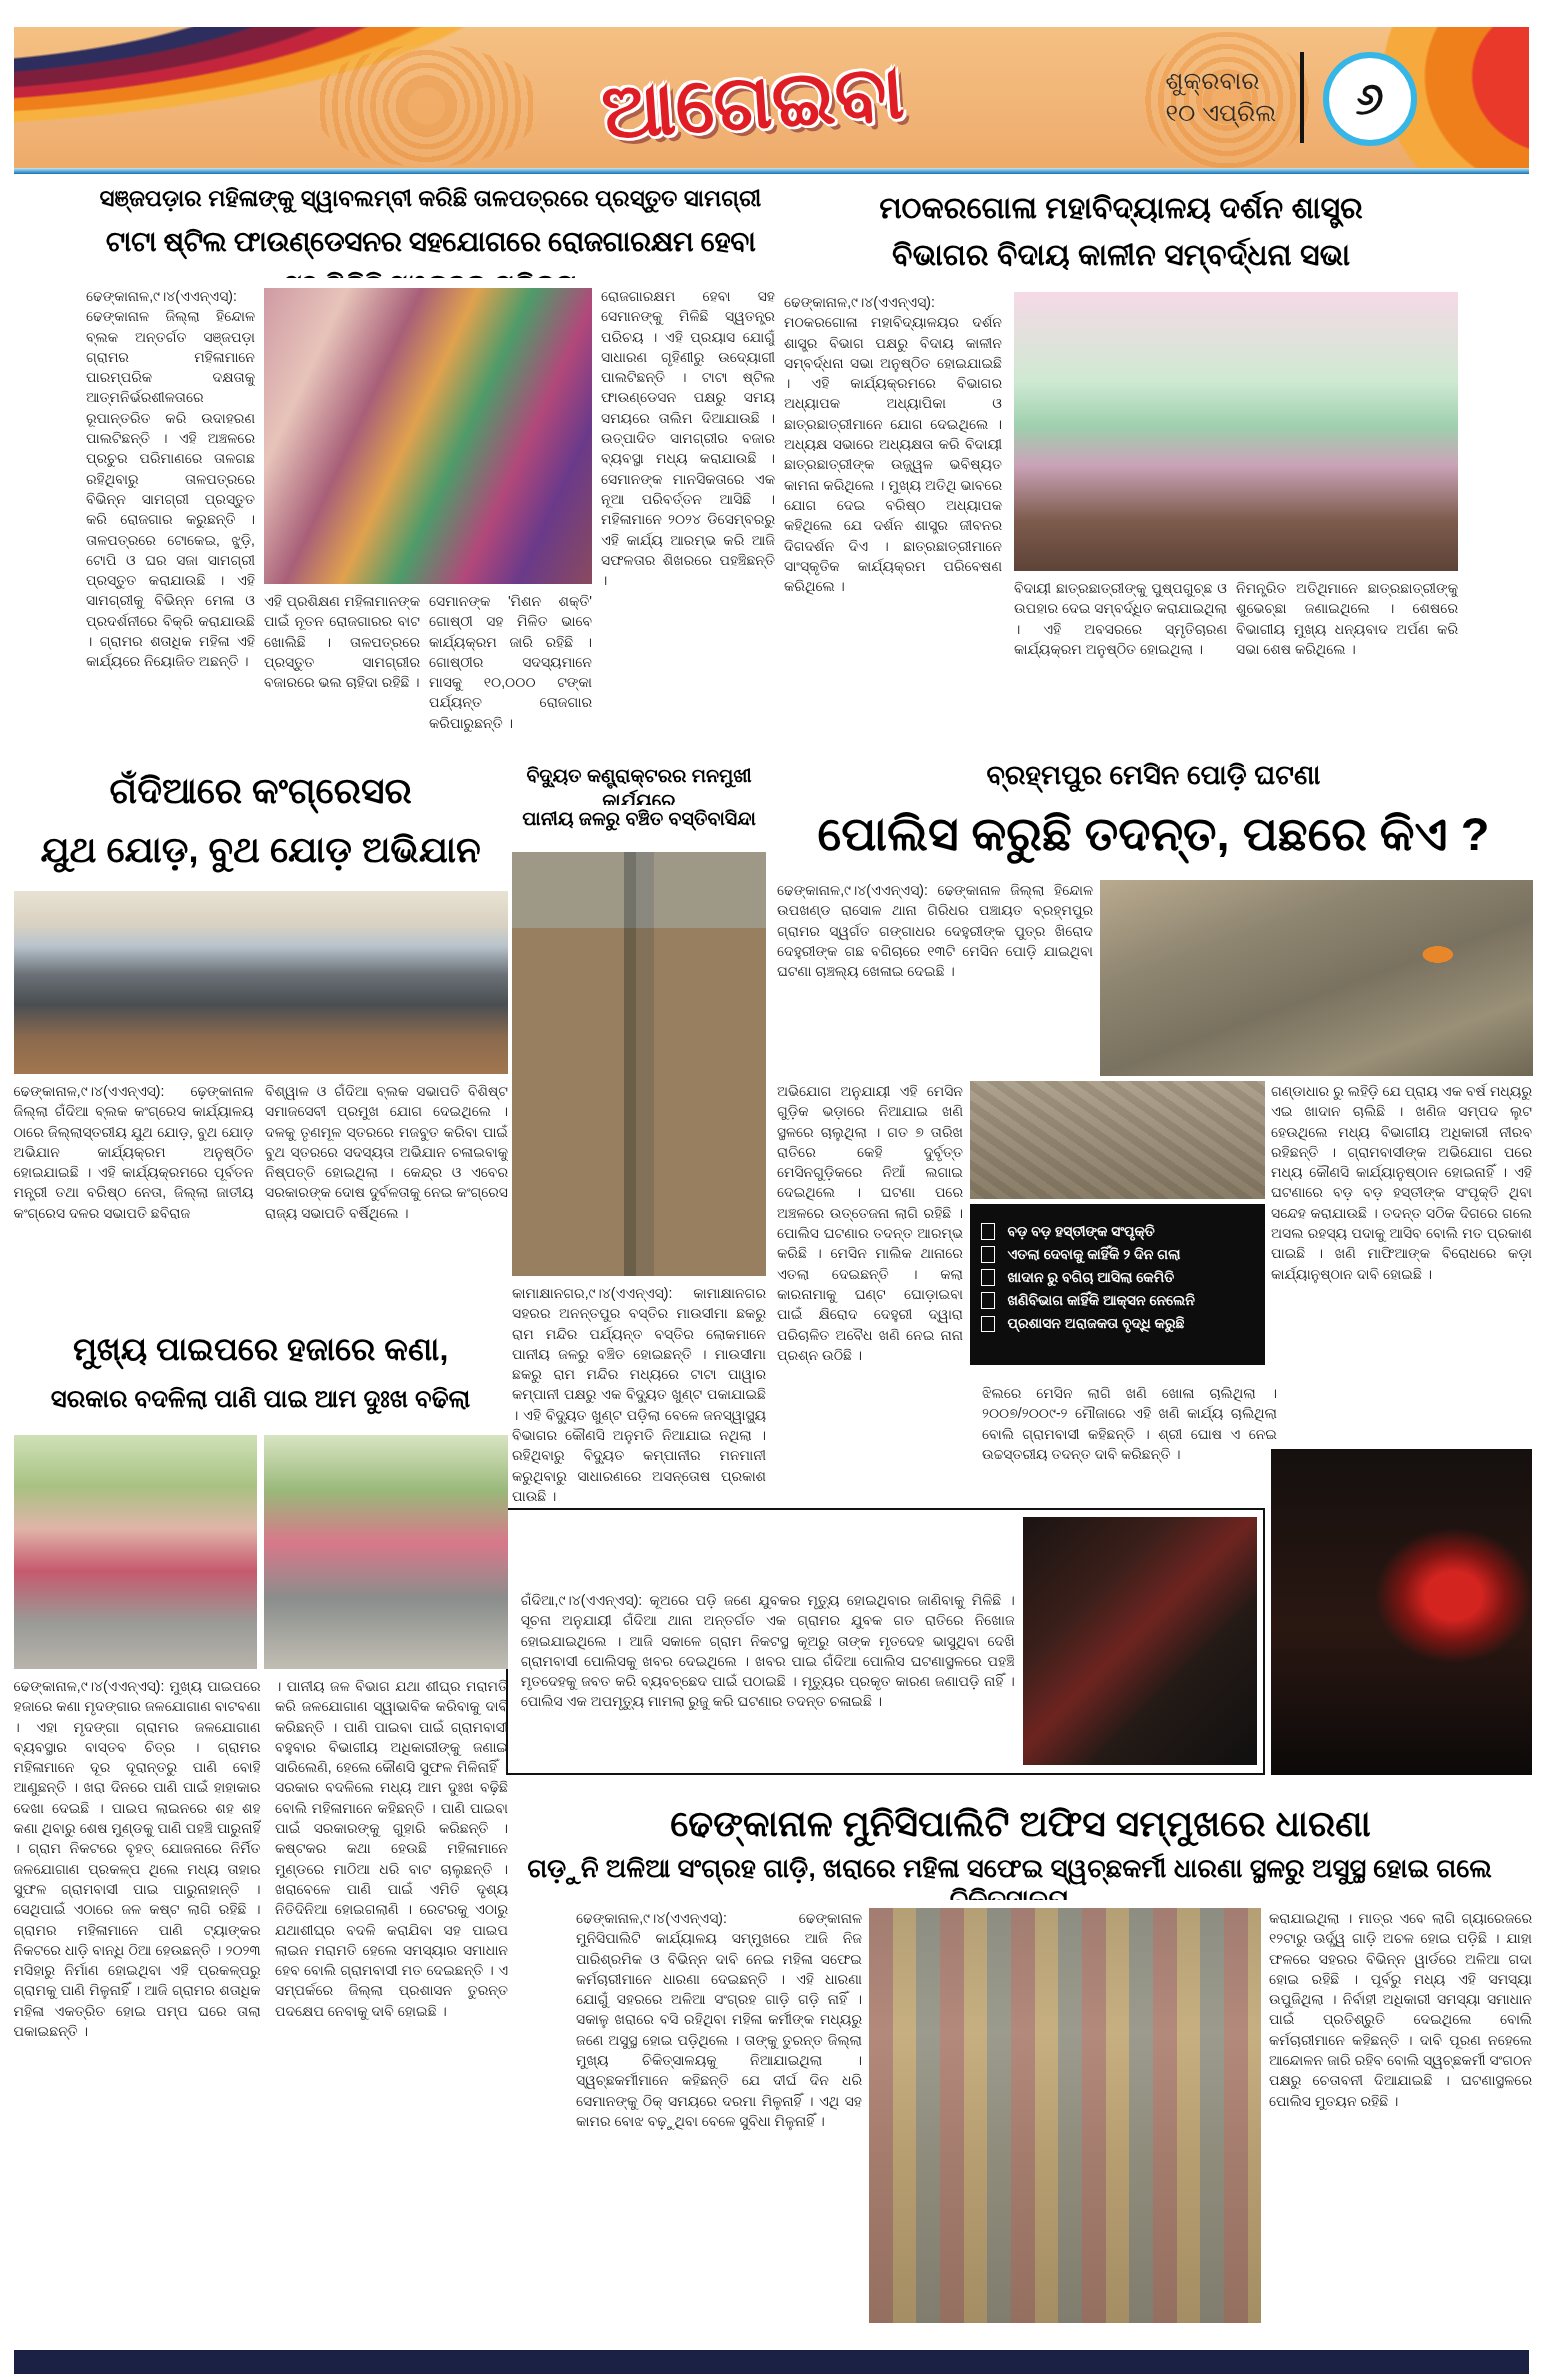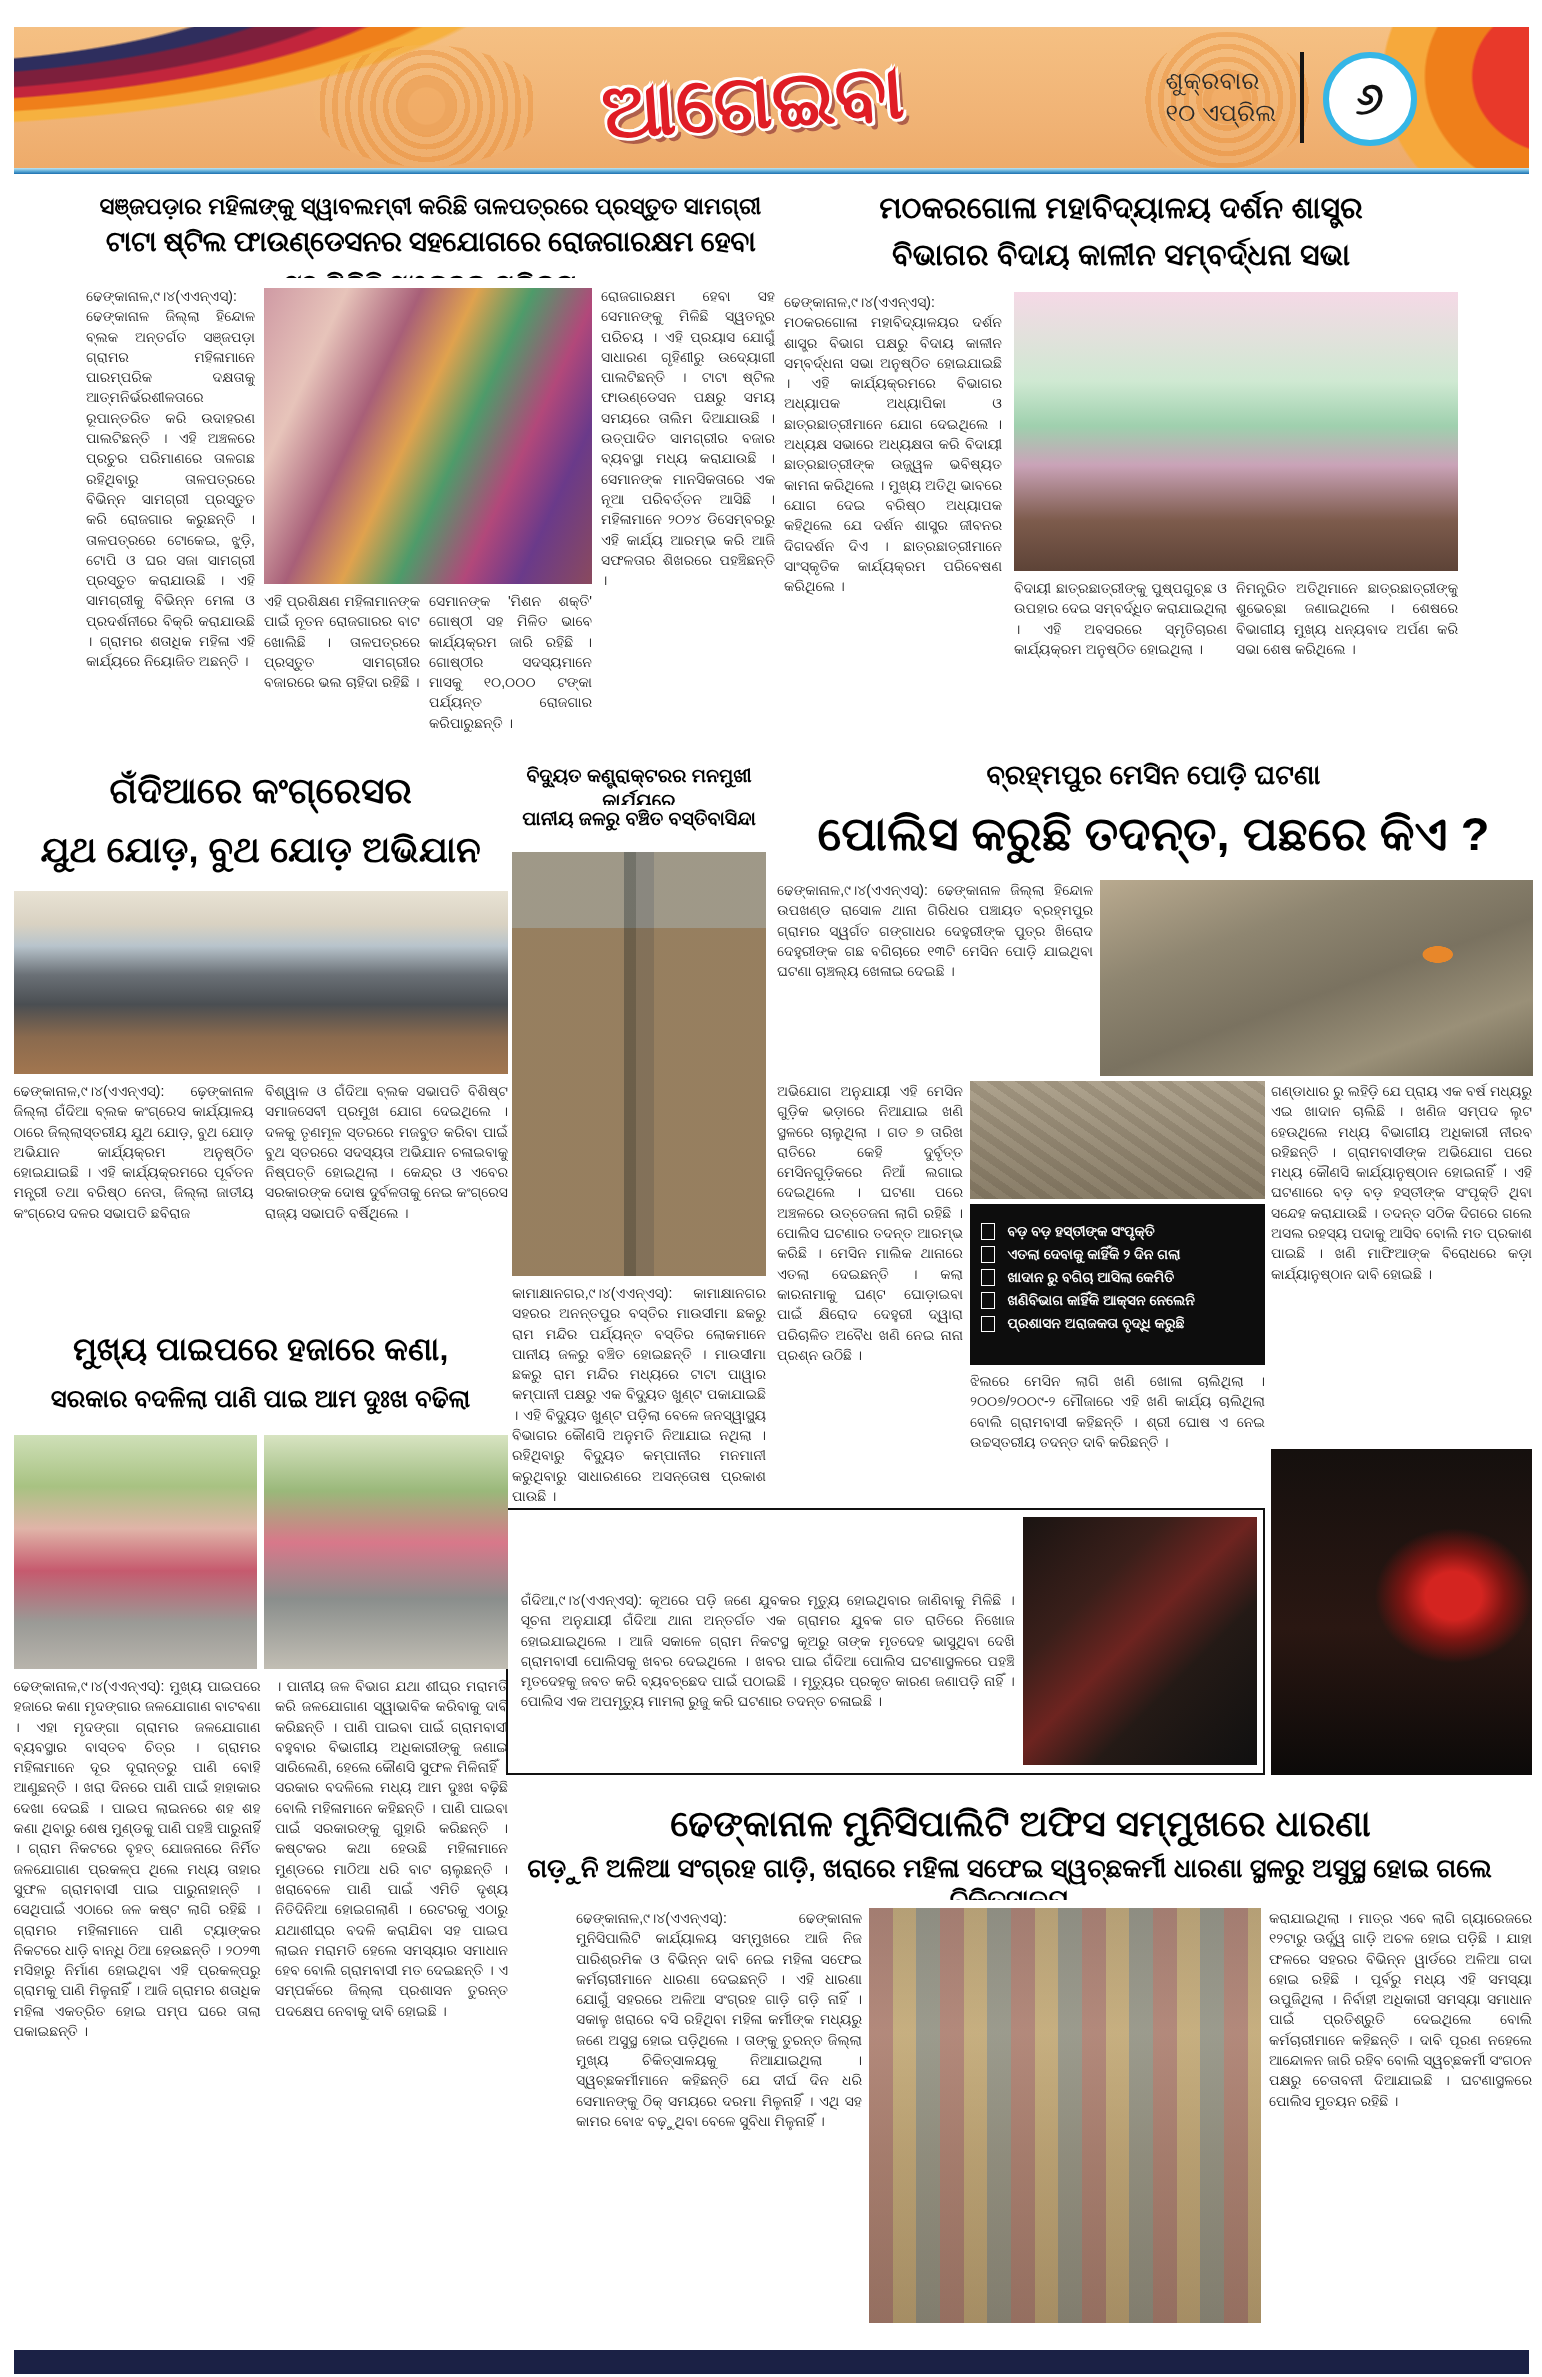--- a/index.html
+++ b/index.html
@@ -15,21 +15,21 @@
     radial-gradient(circle at 50% 50%, #f2a75b 0 14%, #eb9a4b 15% 22%, transparent 23%),
     repeating-radial-gradient(circle at 50% 50%, rgba(233,140,50,.75) 0 5.4px, rgba(244,188,120,.35) 5.4px 12.7px);}
   .np-title{font-weight:bold;color:#e01d25;text-align:center;transform:rotate(-4deg);
     text-shadow:-2.7px 0 0 #fff,2.7px 0 0 #fff,0 -2.7px 0 #fff,0 2.7px 0 #fff,-2.7px -2.7px 0 #fff,2.7px 2.7px 0 #fff,5.4px 6.3px 0 rgba(122,26,40,.55);}
   .mh-date{font-size:24px;color:#2a2a2a;text-align:left;line-height:1.35;}
   .mh-bar{background:#141414;}
   .page-circle{border:6.3px solid #35b6e6;background:#fff;border-radius:50%;display:flex;align-items:center;justify-content:center;
     font-size:45px;font-weight:bold;color:#111;box-shadow:0 0 0 2.7px #fff inset;}
   .blue-rule{background:linear-gradient(180deg,#bfe4f2 0%,#5aa9d6 55%,#1d6faf 100%);}
   
-  .kicker{font-weight:bold;text-align:center;font-size:23px;line-height:1.25;color:#000;margin-top:8px;}
+  .kicker{font-weight:bold;text-align:center;font-size:23px;line-height:1.25;color:#000;}
   .headline{font-weight:bold;text-align:center;color:#000;}
   .h-a{font-size:28px;letter-spacing:-0.5px;line-height:1.55;}
   .h-b{font-size:30px;line-height:1.45;}
   .h-c{font-size:36px;line-height:1.5;}
   .h-d{font-size:19px;line-height:1.3;}
   .h-pk{font-size:27px;}
   .h-p{font-size:47px;line-height:1.35;}
   .h-w{font-size:44px;text-align:left;line-height:1.3;}
   .h-wt{font-size:32px;line-height:1.4;}
   .sub{font-weight:bold;text-align:center;font-size:24.5px;line-height:1.4;color:#000;}
@@ -124,21 +124,21 @@
     </div>
   <div class="bbx-row">
       <span class="bullet-sq"></span>
       <span class="bbx-label">ଖଣିବିଭାଗ କାହିଁକି ଆକ୍ସନ ନେଲେନି</span>
     </div>
   <div class="bbx-row">
       <span class="bullet-sq"></span>
       <span class="bbx-label">ପ୍ରଶାସନ ଅରାଜକତା ବୃଦ୍ଧି କରୁଛି</span>
     </div>
 </div>
-<p class="abs body-text" style="left:970px;top:1371px;width:295px;height:132px;margin:0">ଝିଲରେ ମେସିନ ଲାଗି ଖଣି ଖୋଳା ଚାଲିଥିଲା । ୨୦୦୭/୨୦୦୯-୨ ମୌଜାରେ ଏହି ଖଣି କାର୍ଯ୍ୟ ଚାଲିଥିଲା ବୋଲି ଗ୍ରାମବାସୀ କହିଛନ୍ତି । ଶ୍ରୀ ଘୋଷ ଏ ନେଇ ଉଚ୍ଚସ୍ତରୀୟ ତଦନ୍ତ ଦାବି କରିଛନ୍ତି ।</p>
+<p class="abs body-text" style="left:970px;top:1371px;width:295px;height:132px;margin:12px">ଝିଲରେ ମେସିନ ଲାଗି ଖଣି ଖୋଳା ଚାଲିଥିଲା । ୨୦୦୭/୨୦୦୯-୨ ମୌଜାରେ ଏହି ଖଣି କାର୍ଯ୍ୟ ଚାଲିଥିଲା ବୋଲି ଗ୍ରାମବାସୀ କହିଛନ୍ତି । ଶ୍ରୀ ଘୋଷ ଏ ନେଇ ଉଚ୍ଚସ୍ତରୀୟ ତଦନ୍ତ ଦାବି କରିଛନ୍ତି ।</p>
 <p class="abs body-text" style="left:1271px;top:1081px;width:261px;height:363px;margin:0">ଗଣ୍ଡାଧାର ରୁ ଲହିଡ଼ି ଯେ ପ୍ରାୟ ଏକ ବର୍ଷ ମଧ୍ୟରୁ ଏଇ ଖାଦାନ ଚାଲିଛି । ଖଣିଜ ସମ୍ପଦ ଲୁଟ ହେଉଥିଲେ ମଧ୍ୟ ବିଭାଗୀୟ ଅଧିକାରୀ ନୀରବ ରହିଛନ୍ତି । ଗ୍ରାମବାସୀଙ୍କ ଅଭିଯୋଗ ପରେ ମଧ୍ୟ କୌଣସି କାର୍ଯ୍ୟାନୁଷ୍ଠାନ ହୋଇନାହିଁ । ଏହି ଘଟଣାରେ ବଡ଼ ବଡ଼ ହସ୍ତୀଙ୍କ ସଂପୃକ୍ତି ଥିବା ସନ୍ଦେହ କରାଯାଉଛି । ତଦନ୍ତ ସଠିକ ଦିଗରେ ଗଲେ ଅସଲ ରହସ୍ୟ ପଦାକୁ ଆସିବ ବୋଲି ମତ ପ୍ରକାଶ ପାଇଛି । ଖଣି ମାଫିଆଙ୍କ ବିରୋଧରେ କଡ଼ା କାର୍ଯ୍ୟାନୁଷ୍ଠାନ ଦାବି ହୋଇଛି ।</p>
 <div class="abs photo ph-fire" style="left:1271px;top:1449px;width:261px;height:326px"></div>
 
 <div class="abs wellbox" style="left:506px;top:1508px;width:759px;height:267px;box-sizing:border-box;background:#fff">
   <div class="abs photo ph-well" style="left:515px;top:7.3px;width:234px;height:248px"></div>
   <p class="abs body-text" style="left:12.7px;top:80px;width:494px;height:178px;margin:0">ଗଁଦିଆ,୯।୪(ଏଏନ୍ଏସ୍): କୂଅରେ ପଡ଼ି ଜଣେ ଯୁବକର ମୃତ୍ୟୁ ହୋଇଥିବାର ଜାଣିବାକୁ ମିଳିଛି । ସୂଚନା ଅନୁଯାୟୀ ଗଁଦିଆ ଥାନା ଅନ୍ତର୍ଗତ ଏକ ଗ୍ରାମର ଯୁବକ ଗତ ରାତିରେ ନିଖୋଜ ହୋଇଯାଇଥିଲେ । ଆଜି ସକାଳେ ଗ୍ରାମ ନିକଟସ୍ଥ କୂଅରୁ ତାଙ୍କ ମୃତଦେହ ଭାସୁଥିବା ଦେଖି ଗ୍ରାମବାସୀ ପୋଲିସକୁ ଖବର ଦେଇଥିଲେ । ଖବର ପାଇ ଗଁଦିଆ ପୋଲିସ ଘଟଣାସ୍ଥଳରେ ପହଞ୍ଚି ମୃତଦେହକୁ ଜବତ କରି ବ୍ୟବଚ୍ଛେଦ ପାଇଁ ପଠାଇଛି । ମୃତ୍ୟୁର ପ୍ରକୃତ କାରଣ ଜଣାପଡ଼ି ନାହିଁ । ପୋଲିସ ଏକ ଅପମୃତ୍ୟୁ ମାମଲା ରୁଜୁ କରି ଘଟଣାର ତଦନ୍ତ ଚଳାଇଛି ।</p>
 </div>
 
 <div class="abs headline h-wt" style="left:13.6px;top:1327px;width:494px;height:51px">ମୁଖ୍ୟ ପାଇପରେ ହଜାରେ କଣା, ଜଳଯୋଗାଣ ବାଟବଣା</div>
 <div class="abs sub" style="left:13.6px;top:1382px;width:494px;height:44px">ସରକାର ବଦଳିଲା ପାଣି ପାଇ ଆମ ଦୁଃଖ ବଢିଲା</div>

